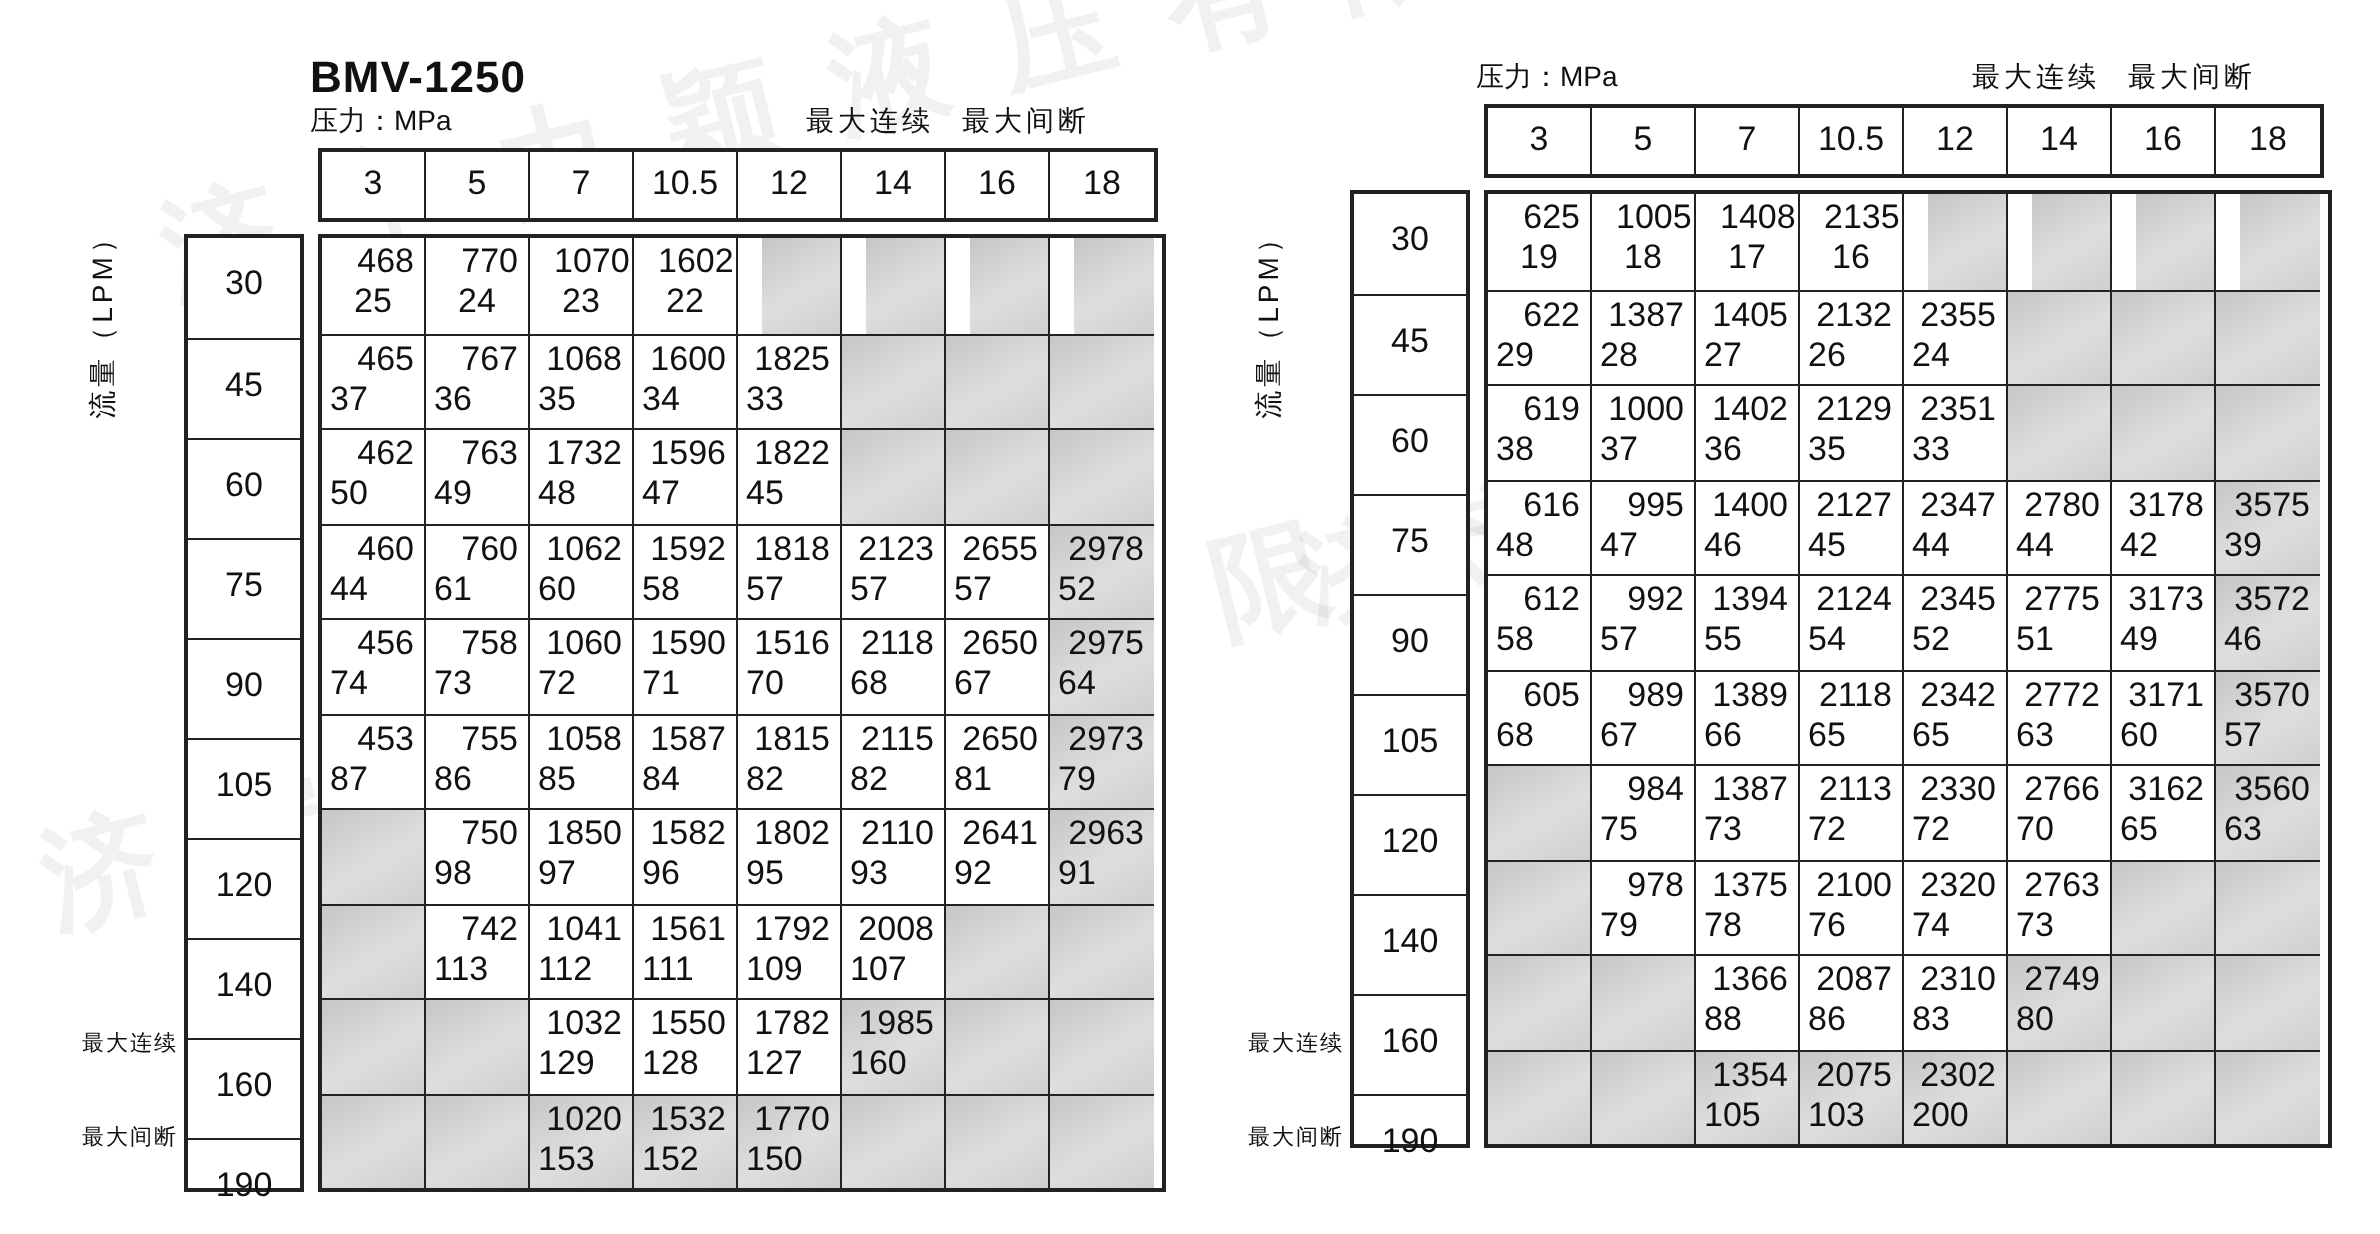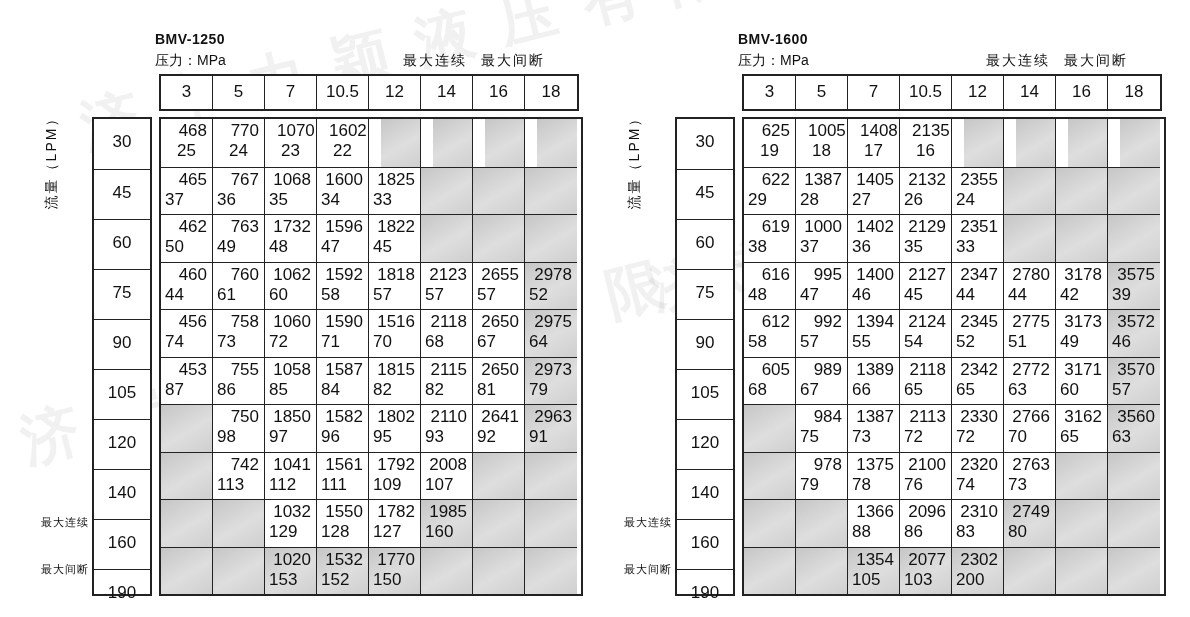--- a/index.html
+++ b/index.html
@@ -16,21 +16,21 @@
   }
   #wm1{top:-14px;left:70px;}
   #wm2{top:300px;left:10px;}
   #wm3{top:160px;left:640px;font-size:52px;}
 
   .table-block{position:absolute;top:20px;width:578px;z-index:1;}
   #tb0{left:35px;}
   #tb1{left:618px;}
 
   .head{margin-left:120px;width:420px;box-sizing:border-box;margin-top:8px;}
-  .title{font-size:14px;font-weight:bold;line-height:22px;letter-spacing:.5px;}
+  .title{font-size:22px;font-weight:bold;line-height:22px;letter-spacing:.5px;}
   .subhead{display:flex;justify-content:space-between;align-items:flex-end;
     font-size:14px;line-height:20px;padding-right:30px;margin-bottom:4px;}
   .legend{display:flex;gap:14px;letter-spacing:2px;}
 
   .body{display:flex;}
   .flow-col{margin-left:57px;margin-top:43px;width:56px;
     border:2px solid #222;box-sizing:content-box;height:475px;background:#fff;}
   .fcell{height:50px;box-sizing:border-box;text-align:center;
     font-size:17px;line-height:46px;}
   .fcell + .fcell{border-top:1px solid #222;}
@@ -357,21 +357,20 @@
         </div>
     </div>
   </div>
   <div class="vlabel">流量（LPM）</div>
   <div class="rl rl1">最大连续</div>
   <div class="rl rl2">最大间断</div>
 </div>
 
 <div class="table-block" id="tb1">
   <div class="head">
-    <div class="title">BMV-1600</div>
     <div class="subhead">
       <span>压力：MPa</span>
       <span class="legend">
         <span>最大连续</span>
         <span>最大间断</span>
       </span>
     </div>
   </div>
   <div class="body">
     <div class="flow-col">
@@ -612,41 +611,41 @@
           </div>
           <div class="cell gray"></div>
           <div class="cell gray"></div>
           <div class="cell gray"></div>
           <div class="cell gray"></div>
           <div class="cell">
             <span class="t">1366</span>
             <span class="p">88</span>
           </div>
           <div class="cell">
-            <span class="t">2096</span>
+            <span class="t">2087</span>
             <span class="p">86</span>
           </div>
           <div class="cell">
             <span class="t">2310</span>
             <span class="p">83</span>
           </div>
           <div class="cell gray">
             <span class="t">2749</span>
             <span class="p">80</span>
           </div>
           <div class="cell gray"></div>
           <div class="cell gray"></div>
           <div class="cell gray"></div>
           <div class="cell gray"></div>
           <div class="cell gray">
             <span class="t">1354</span>
             <span class="p">105</span>
           </div>
           <div class="cell gray">
-            <span class="t">2077</span>
+            <span class="t">2075</span>
             <span class="p">103</span>
           </div>
           <div class="cell gray">
             <span class="t">2302</span>
             <span class="p">200</span>
           </div>
           <div class="cell gray"></div>
           <div class="cell gray"></div>
           <div class="cell gray"></div>
         </div>

